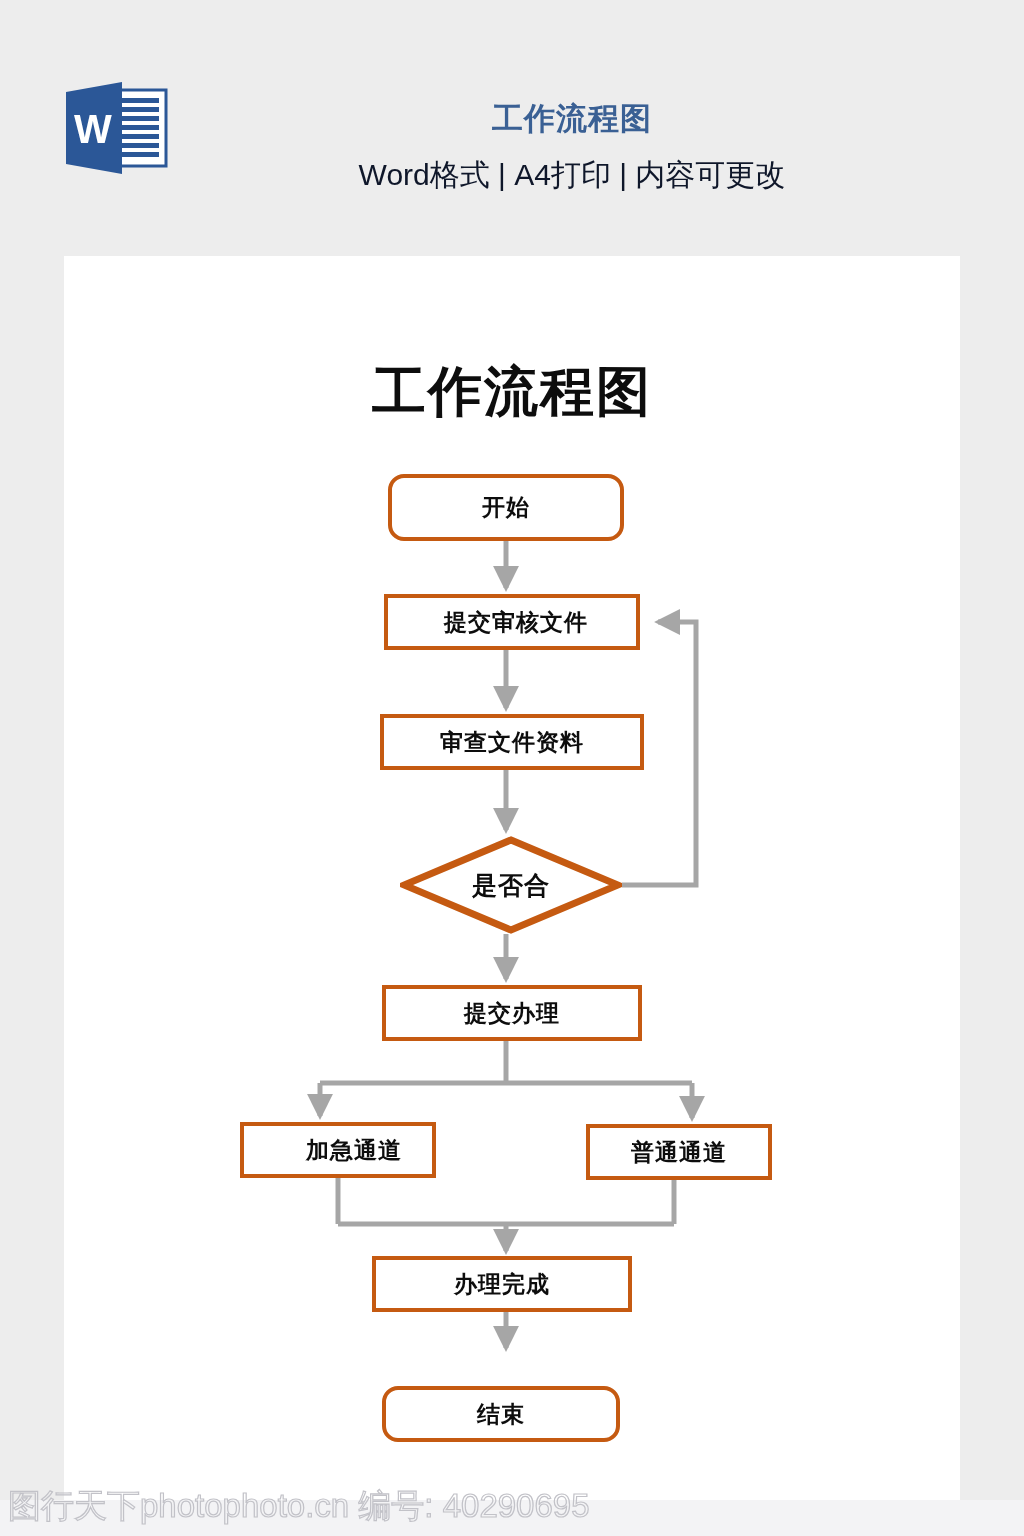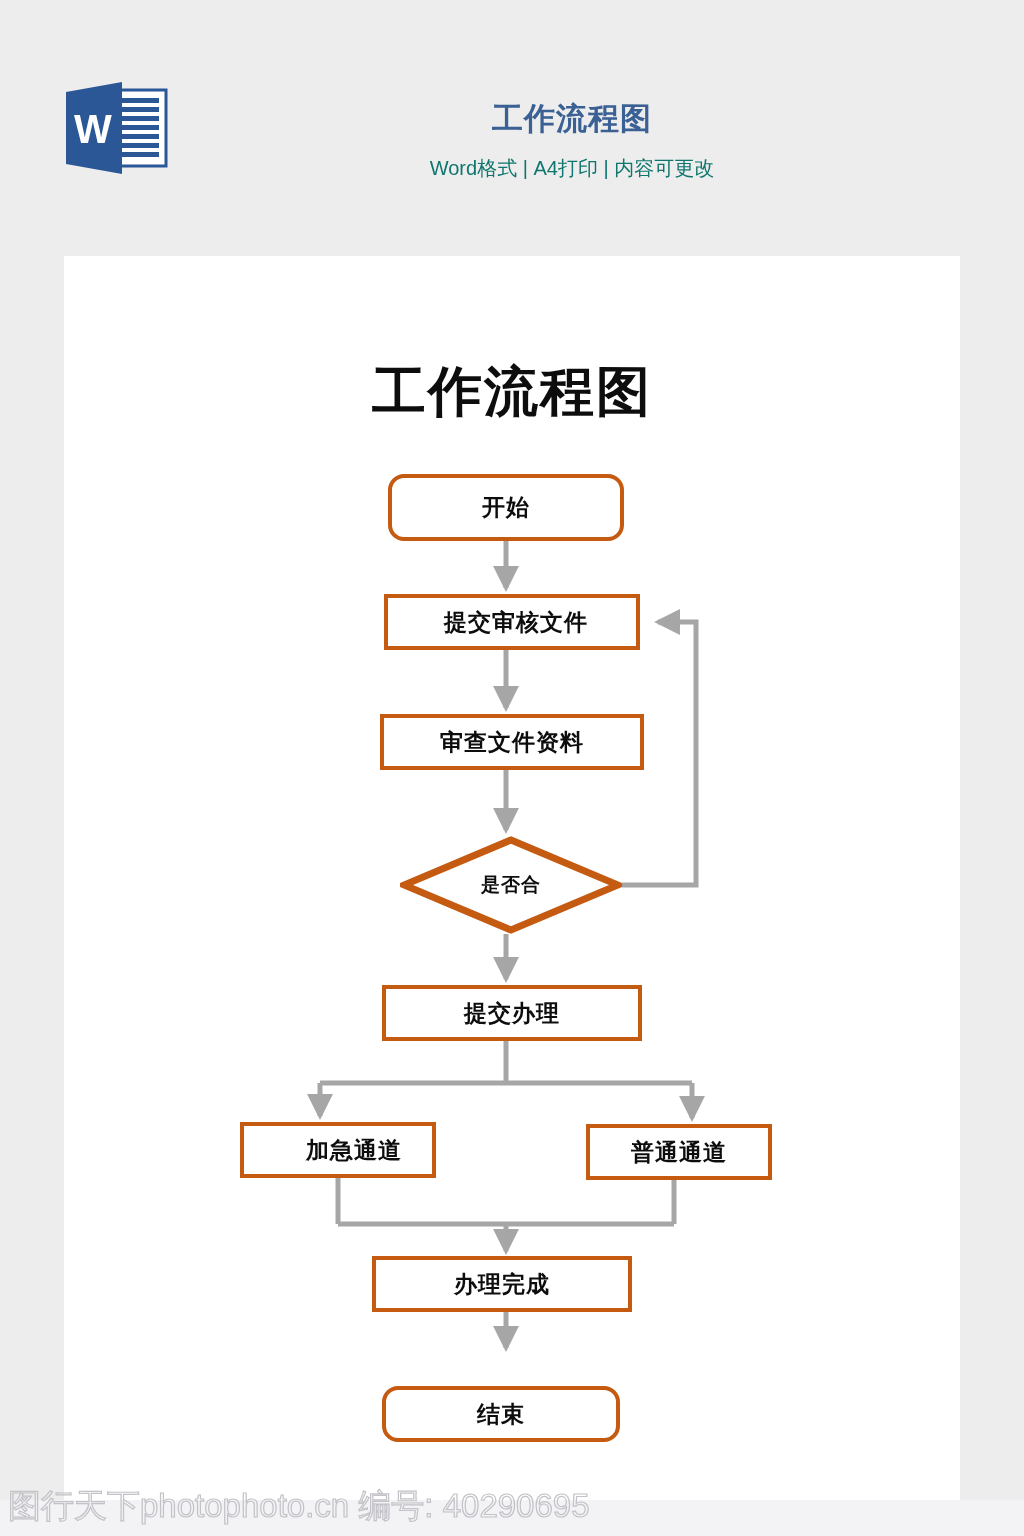--- a/index.html
+++ b/index.html
@@ -35,22 +35,22 @@
     font-weight: bold;
     color: #3a6094;
     letter-spacing: 1px;
     white-space: nowrap;
   }
   #promo-subtitle {
     position: absolute;
     left: 312px; top: 155px;
     width: 520px;
     text-align: center;
-    font-size: 20px;
-    color: #0f766e;
+    font-size: 30px;
+    color: #0f172a;
     white-space: nowrap;
   }
 
   
   #doc-page {
     position: absolute;
     left: 64px; top: 256px;
     width: 896px; height: 1280px;
     background: #ffffff;
   }
@@ -98,21 +98,21 @@
   }
   .node.terminator { border-radius: 16px; }
   .node.decision {
     border: none;
     background: transparent;
   }
   .decision-label {
     position: relative;
     z-index: 2;
     font-family: "Liberation Serif", serif;
-    font-size: 19px;
+    font-size: 25px;
     font-weight: bold;
     color: #0d0d0d;
     letter-spacing: 1px;
   }
   .decision-shape {
     position: absolute;
     left: 0; top: 0;
     width: 100%; height: 100%;
     z-index: 1;
   }

